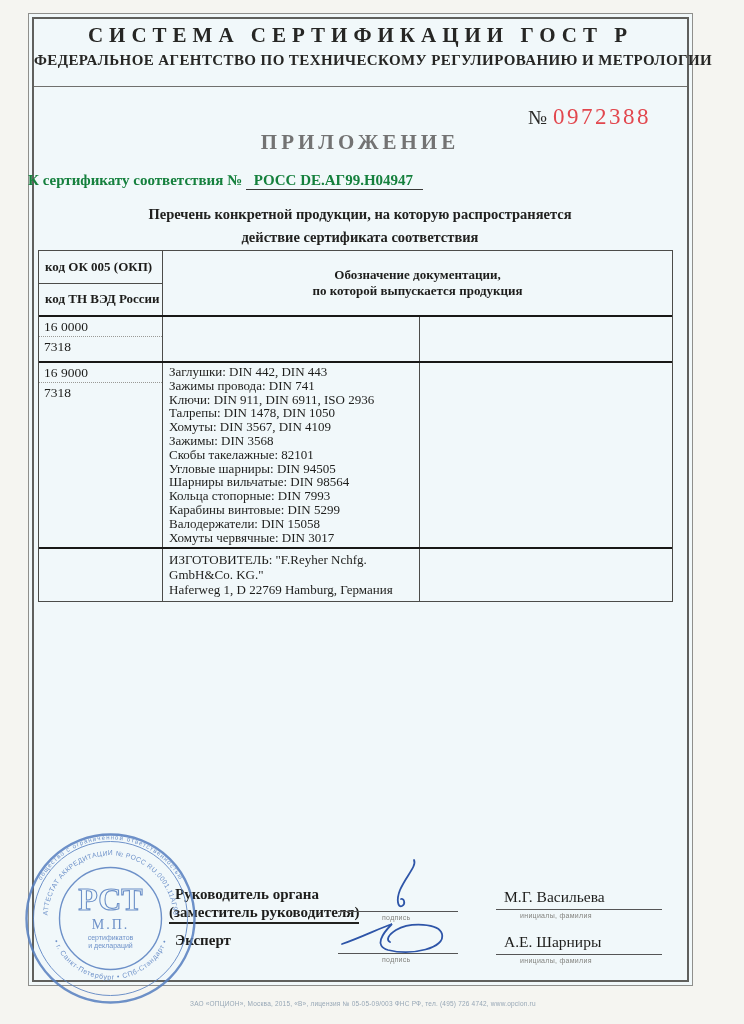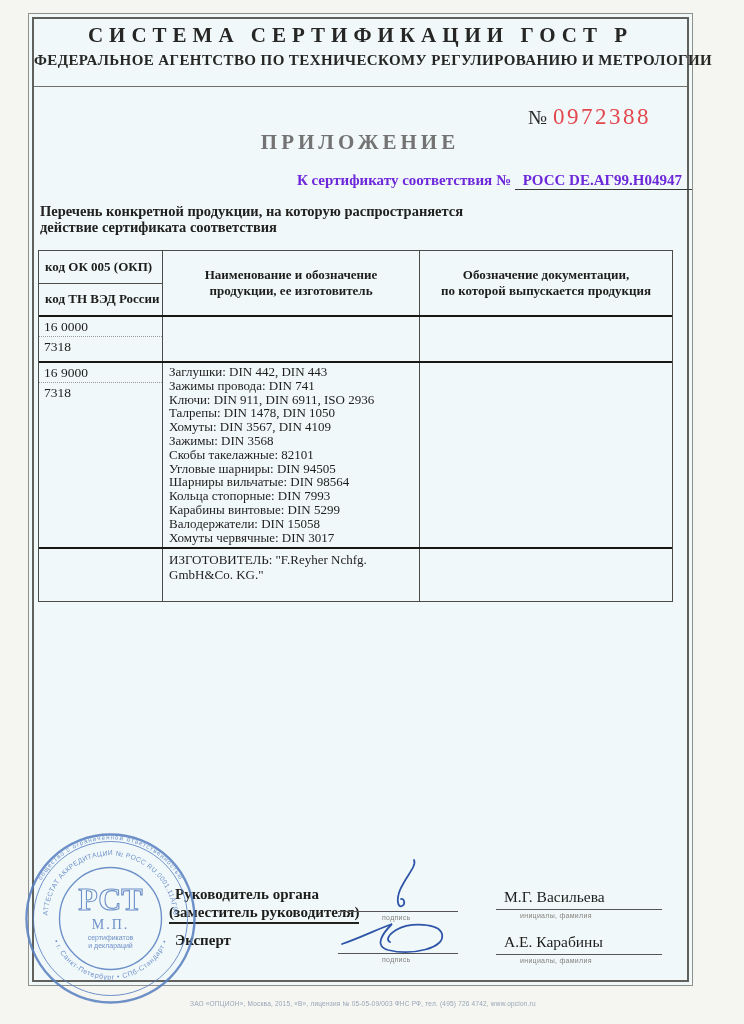--- a/index.html
+++ b/index.html
@@ -37,29 +37,29 @@
   .doc-number .num-sign{font-size:20px;color:#2a2a28;}
   .doc-number .num-digits{
     font-family:Liberation Serif, serif;
     font-size:23px;color:#e2474e;letter-spacing:2.5px;margin-left:6px;
   }
   .title{
     position:absolute;left:28px;top:130px;width:664px;text-align:center;
     font-size:21px;font-weight:bold;letter-spacing:4px;color:#737373;
   }
   .cert-line{
-    position:absolute;left:28px;top:172px;width:664px;text-align:right;
-    font-size:15px;font-weight:bold;color:#6d28d9;
+    position:absolute;left:28px;top:172px;width:664px;text-align:left;
+    font-size:15px;font-weight:bold;color:#15803d;
   }
   .cert-line .cert-value{
     font-weight:bold;border-bottom:1px solid #3a3a38;padding:0 10px 1px 8px;
   }
   .subtitle{
-    position:absolute;left:40px;top:203px;width:664px;text-align:left;
-    font-size:14.5px;font-weight:bold;line-height:16px;color:#21211f;
+    position:absolute;left:28px;top:203px;width:664px;text-align:center;
+    font-size:14.5px;font-weight:bold;line-height:23px;color:#21211f;
     white-space:pre-line;
   }
   
   .cert-table{
     position:absolute;left:38px;top:250px;width:633px;
     border:1px solid #4c4c49;
     background:transparent;
   }
   .t-row{display:flex;}
   .t-c1{width:124px;border-right:1px solid #4c4c49;box-sizing:border-box;}
@@ -147,22 +147,20 @@
 
 <div class="subtitle">Перечень конкретной продукции,  на которую распространяется
 действие сертификата соответствия</div>
 
 <div class="cert-table">
   <div class="t-row t-head">
     <div class="t-c1">
       <div class="h-half first">код ОК 005 (ОКП)</div>
       <div class="h-half">код ТН ВЭД России</div>
     </div>
-    <div class="t-c2">Наименование и обозначение
-продукции, ее изготовитель</div>
     <div class="t-c3">Обозначение документации,
 по которой выпускается продукция</div>
   </div>
 
   <div class="t-row t-body-row">
     <div class="t-c1">
       <div class="code-top">16 0000</div>
       <div class="code-bottom">7318</div>
     </div>
     <div class="t-c2 row-empty"></div>
@@ -190,37 +188,38 @@
         <div>Хомуты червячные: DIN 3017</div>
       </div>
     <div class="t-c3"></div>
   </div>
 
   <div class="t-row t-body-row last maker-row">
     <div class="t-c1"></div>
     <div class="t-c2 maker-lines">
         <div>ИЗГОТОВИТЕЛЬ: "F.Reyher Nchfg.</div>
         <div>GmbH&amp;Co. KG."</div>
+        <div>Haferweg 1, D 22769 Hamburg, Германия</div>
       </div>
     <div class="t-c3"></div>
   </div>
 </div>
 
 <div class="sig-block">
   <div class="role1">Руководитель органа</div>
   <div class="role1b">(заместитель руководителя)</div>
   <div class="role2">Эксперт</div>
 
   <div class="sig-rule s1"></div>
   <div class="sig-rule s2"></div>
   <div class="tiny-label" style="left:382px;top:914px;">подпись</div>
   <div class="tiny-label" style="left:382px;top:956px;">подпись</div>
 
   <div class="name n1">М.Г. Васильева</div>
-  <div class="name n2">А.Е. Карабины</div>
+  <div class="name n2">А.Е. Шарниры</div>
   <div class="name-rule n1"></div>
   <div class="name-rule n2"></div>
   <div class="tiny-label" style="left:520px;top:912px;">инициалы, фамилия</div>
   <div class="tiny-label" style="left:520px;top:957px;">инициалы, фамилия</div>
 </div>
 
 <svg class="sig-svg v1" viewBox="0 0 130 58">
   <path d="M 74,4 C 77,10 66,20 60,34 C 56,44 58,52 62,50 C 66,48 64,42 61,43" fill="none" stroke="#2e55a8" stroke-width="1.8" stroke-linecap="round"></path>
 </svg>
 <svg class="sig-svg v2" viewBox="0 0 140 50">

